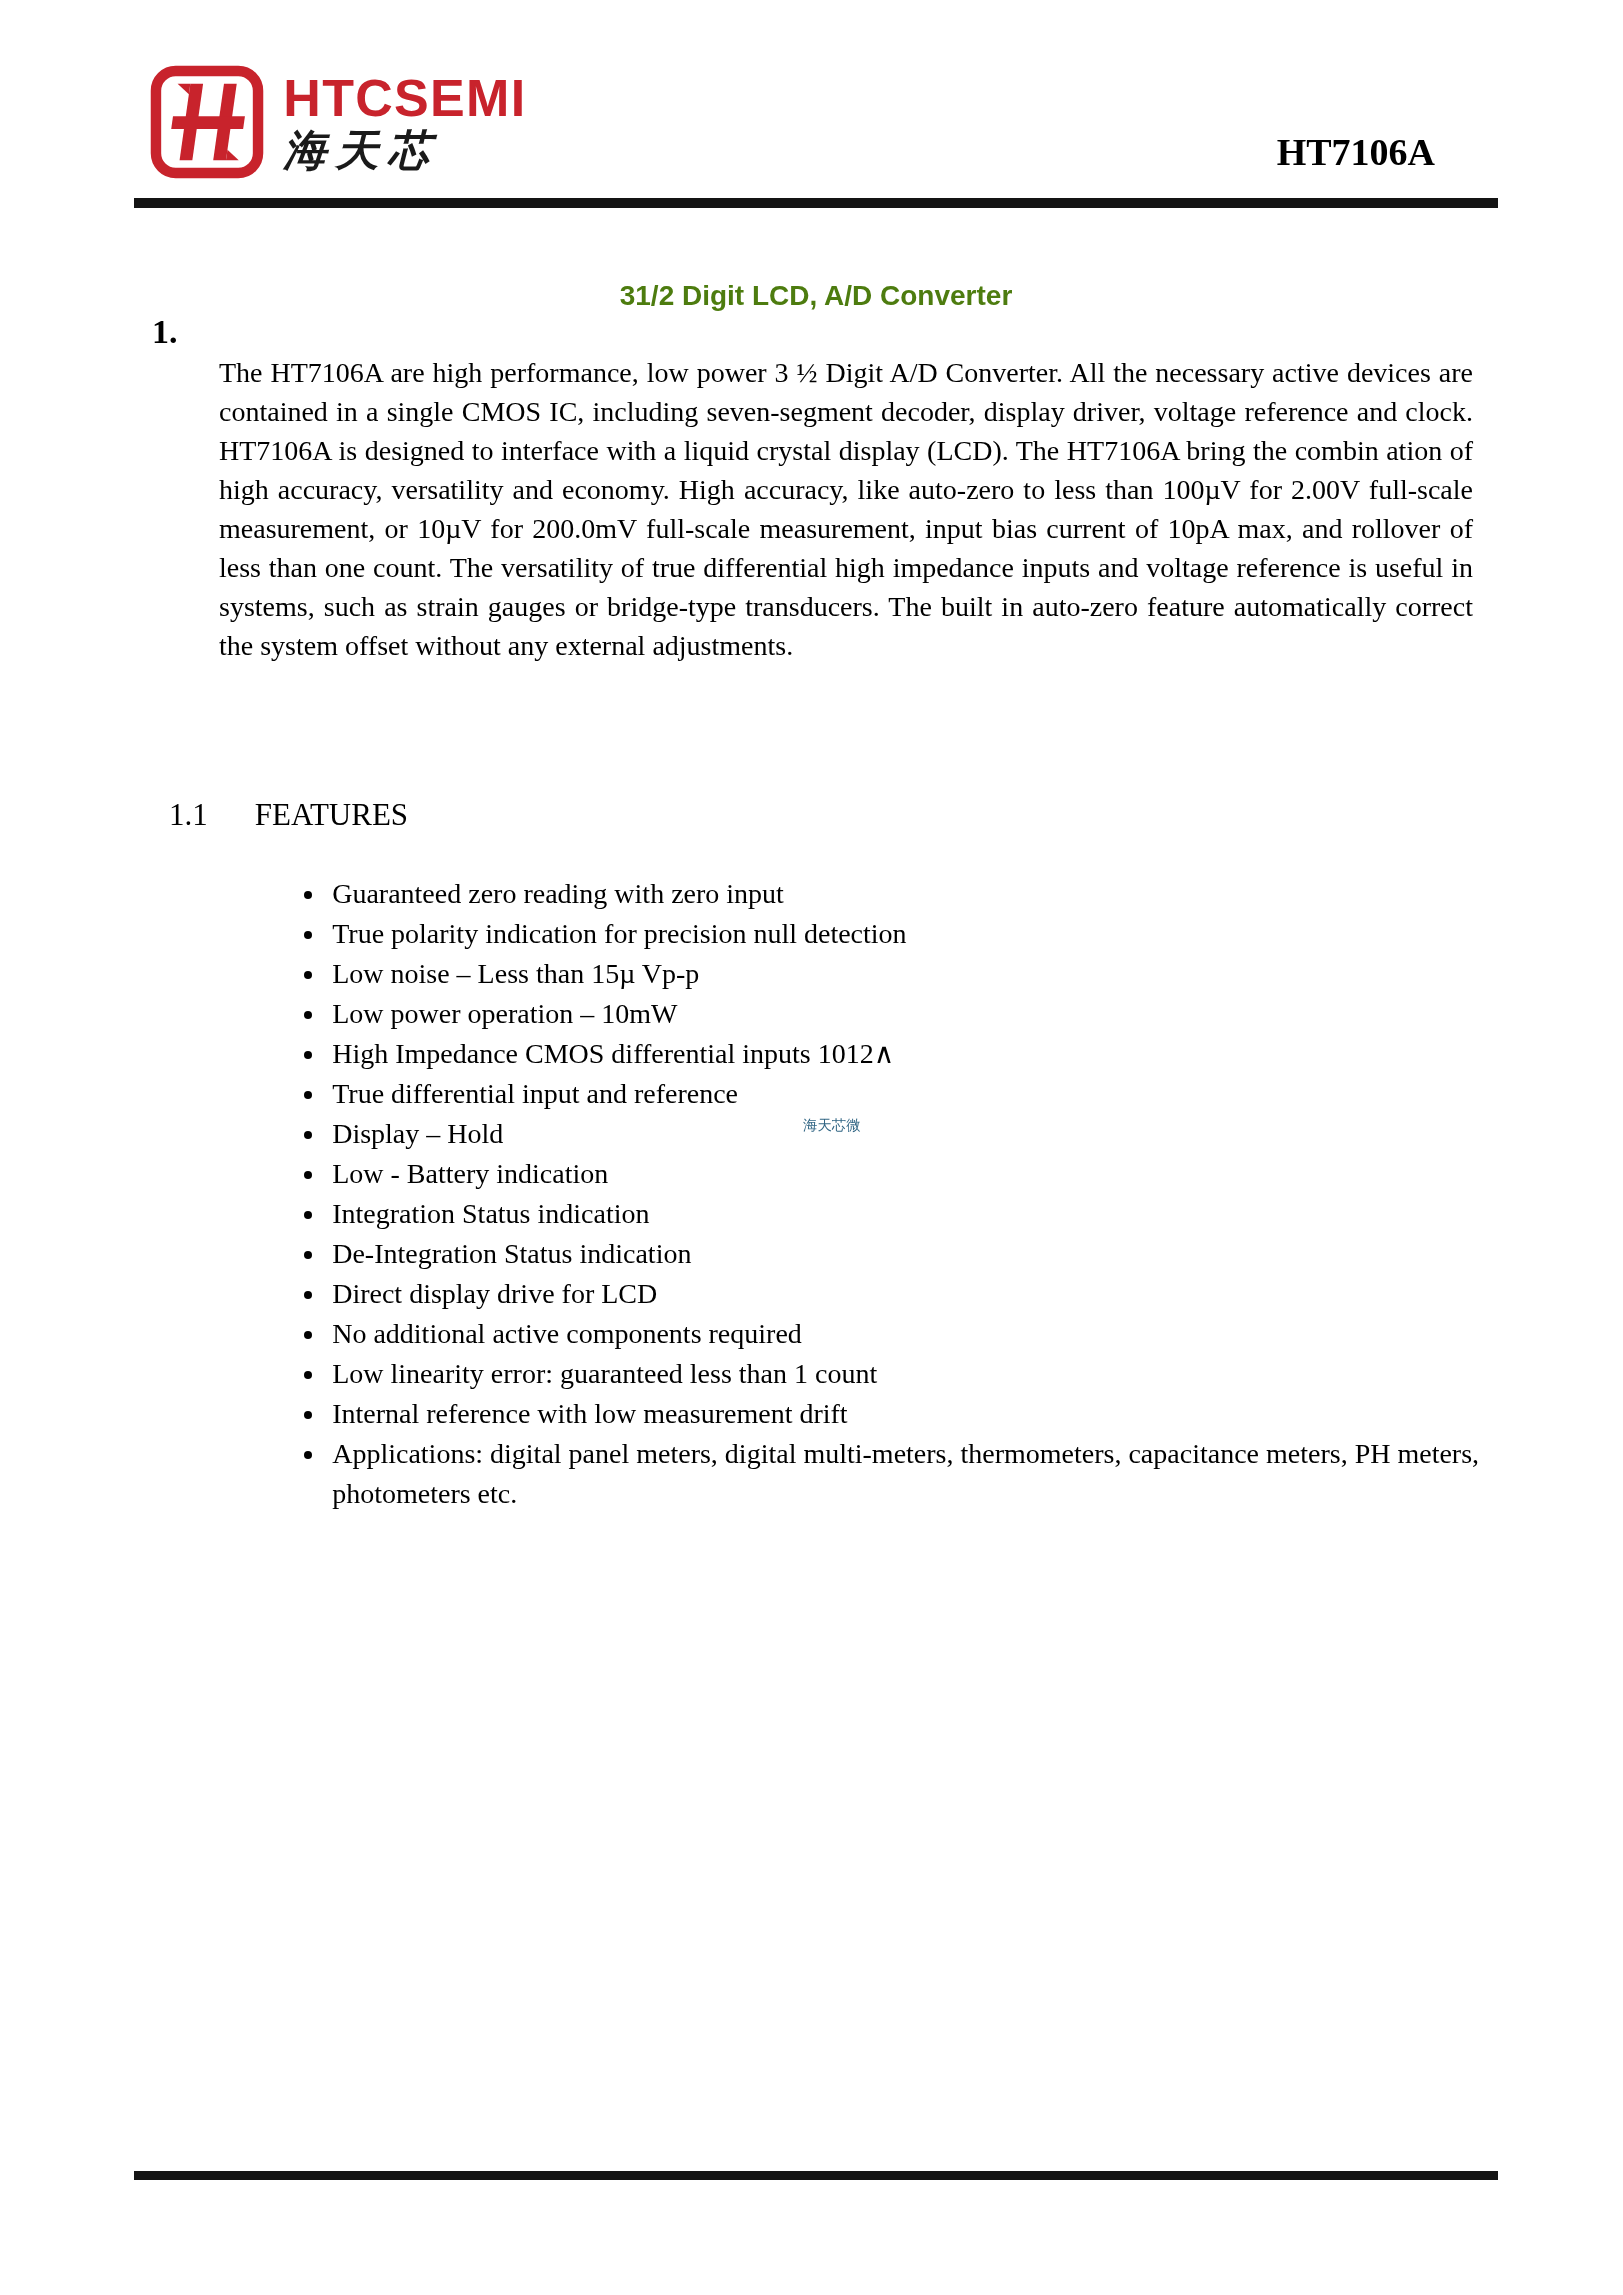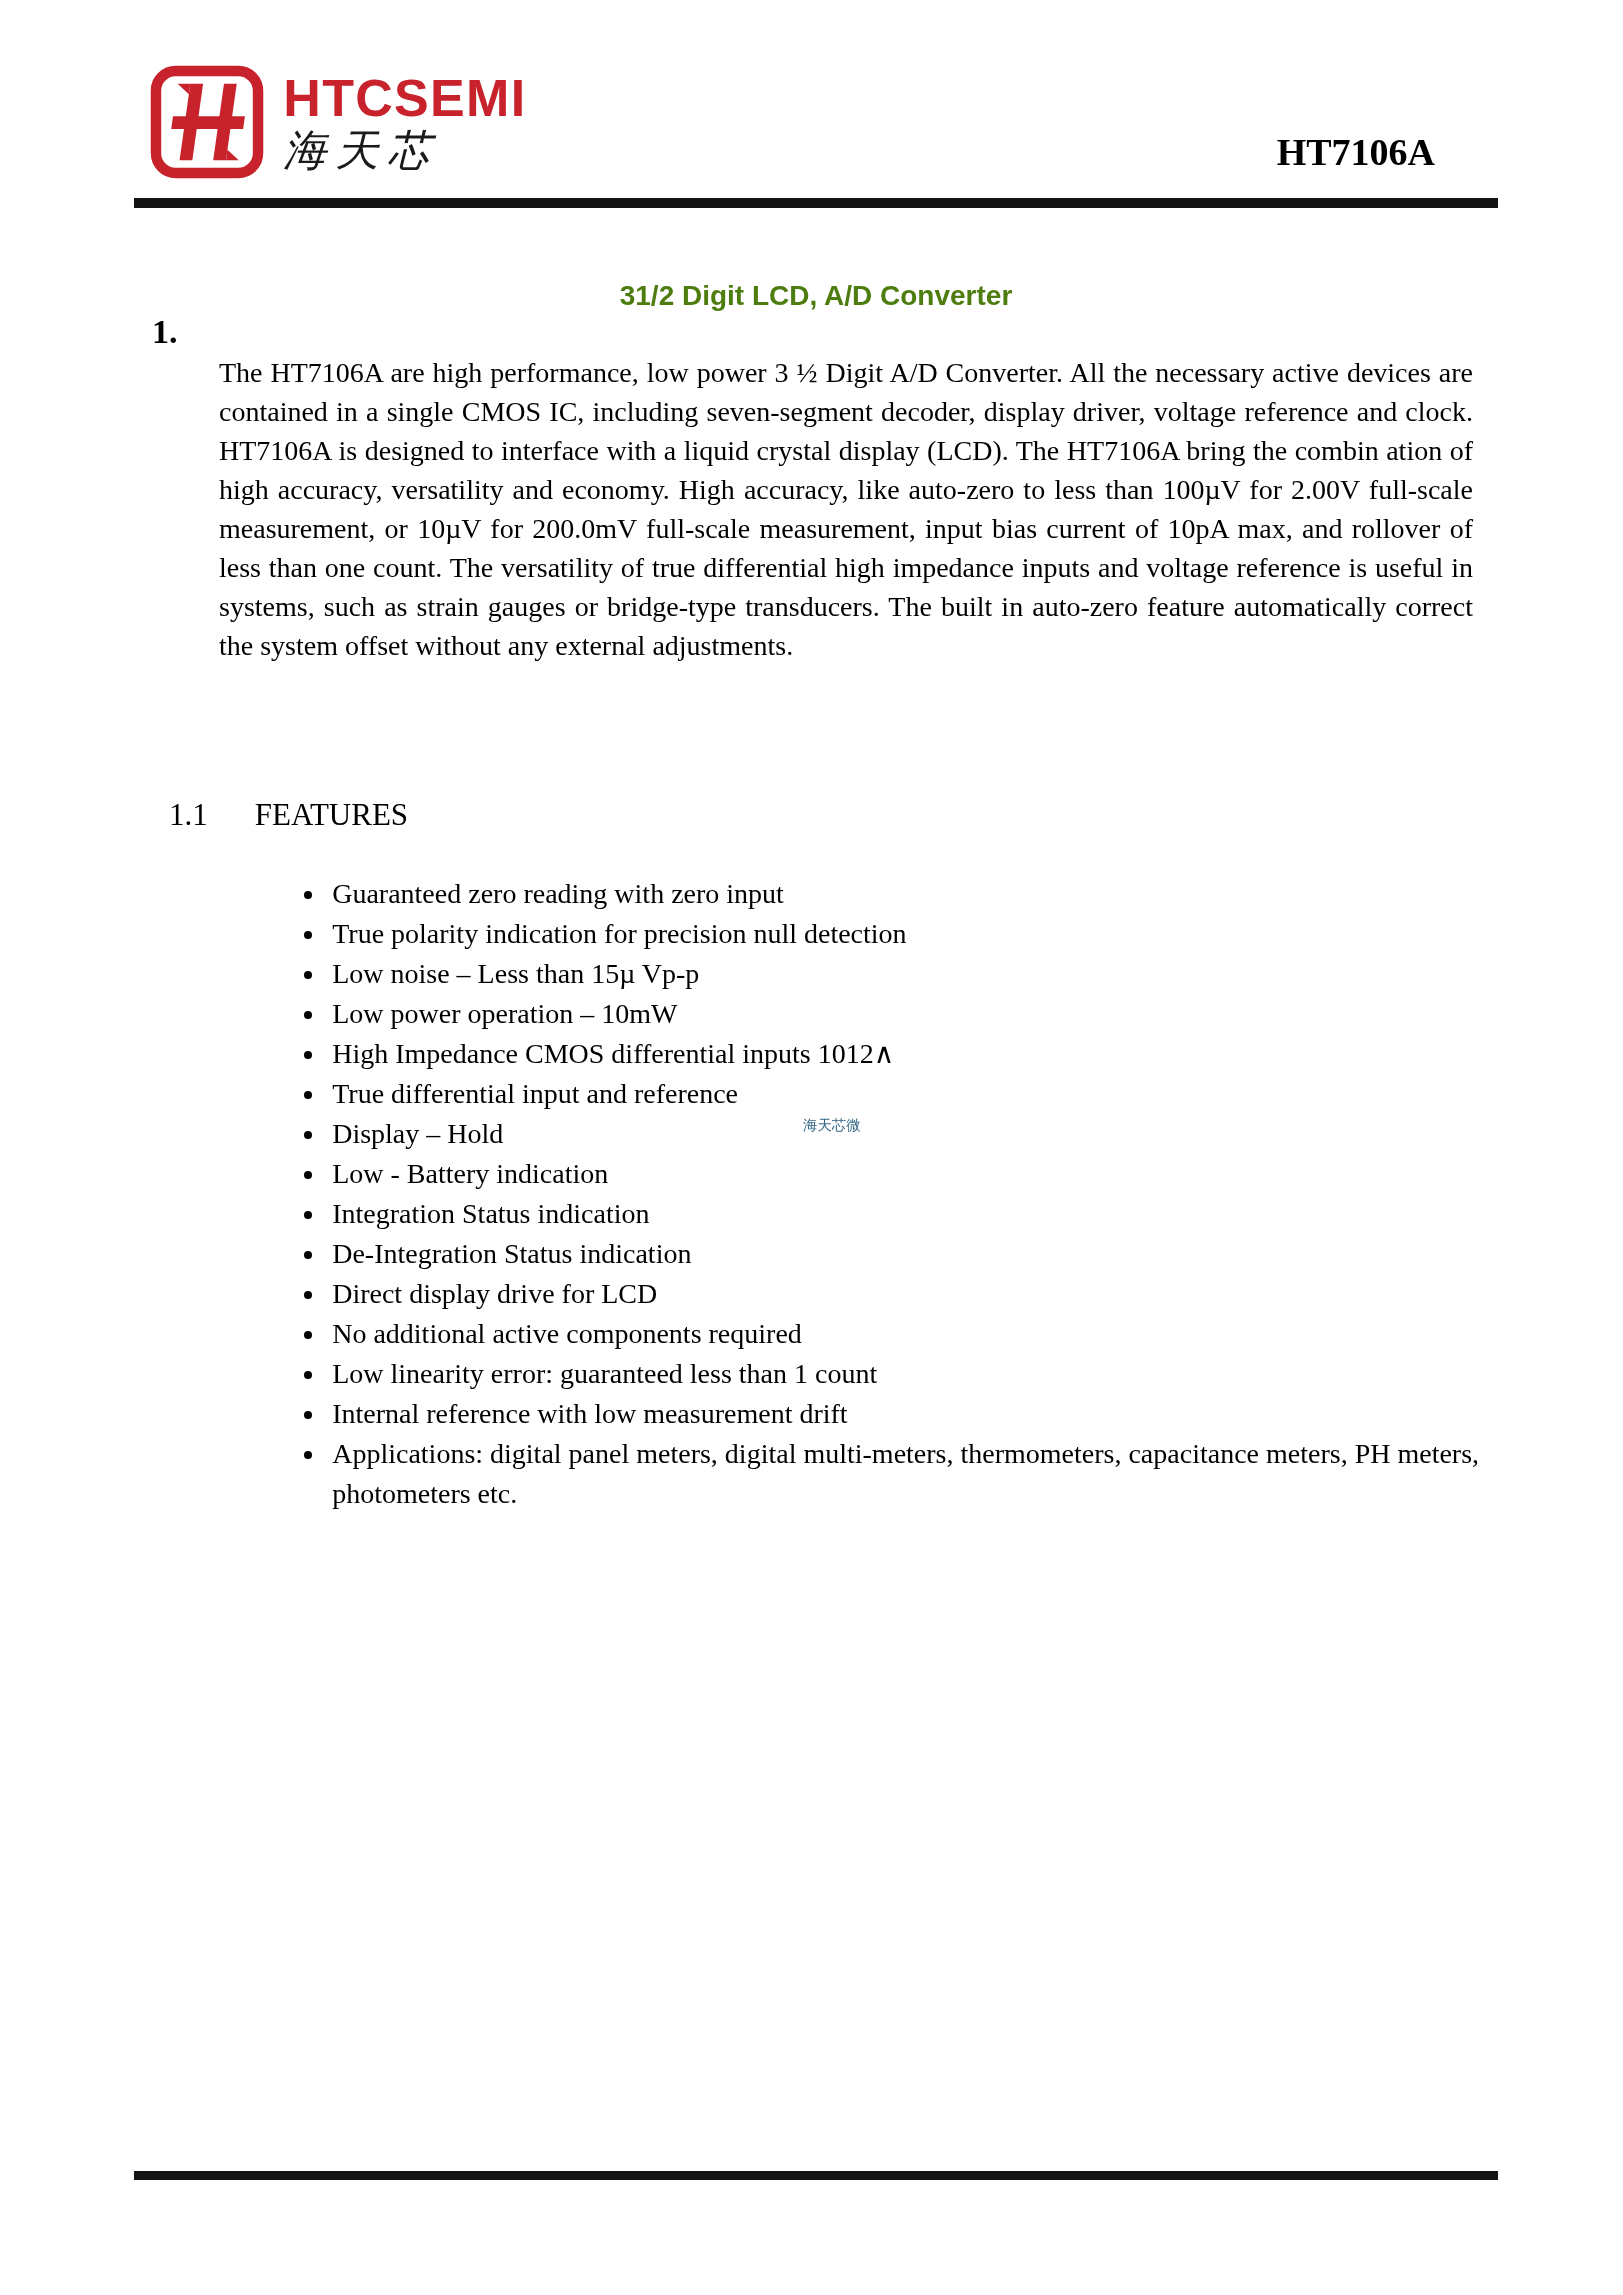--- a/index.html
+++ b/index.html
@@ -39,21 +39,21 @@
   .brand-name {
     font-family: "Liberation Sans", sans-serif;
     font-weight: bold;
     font-size: 52px;
     line-height: 54px;
     letter-spacing: 1.3px;
     color: #c8232c;
   }
   .brand-name-cn {
     font-family: "Liberation Serif", serif;
-    font-weight: normal;
+    font-weight: bold;
     font-style: italic;
     font-size: 43px;
     line-height: 52px;
     color: #1a1a1a;
     letter-spacing: 9.2px;
   }
   .part-number {
     position: absolute;
     right: 188px;
     top: 130px;

